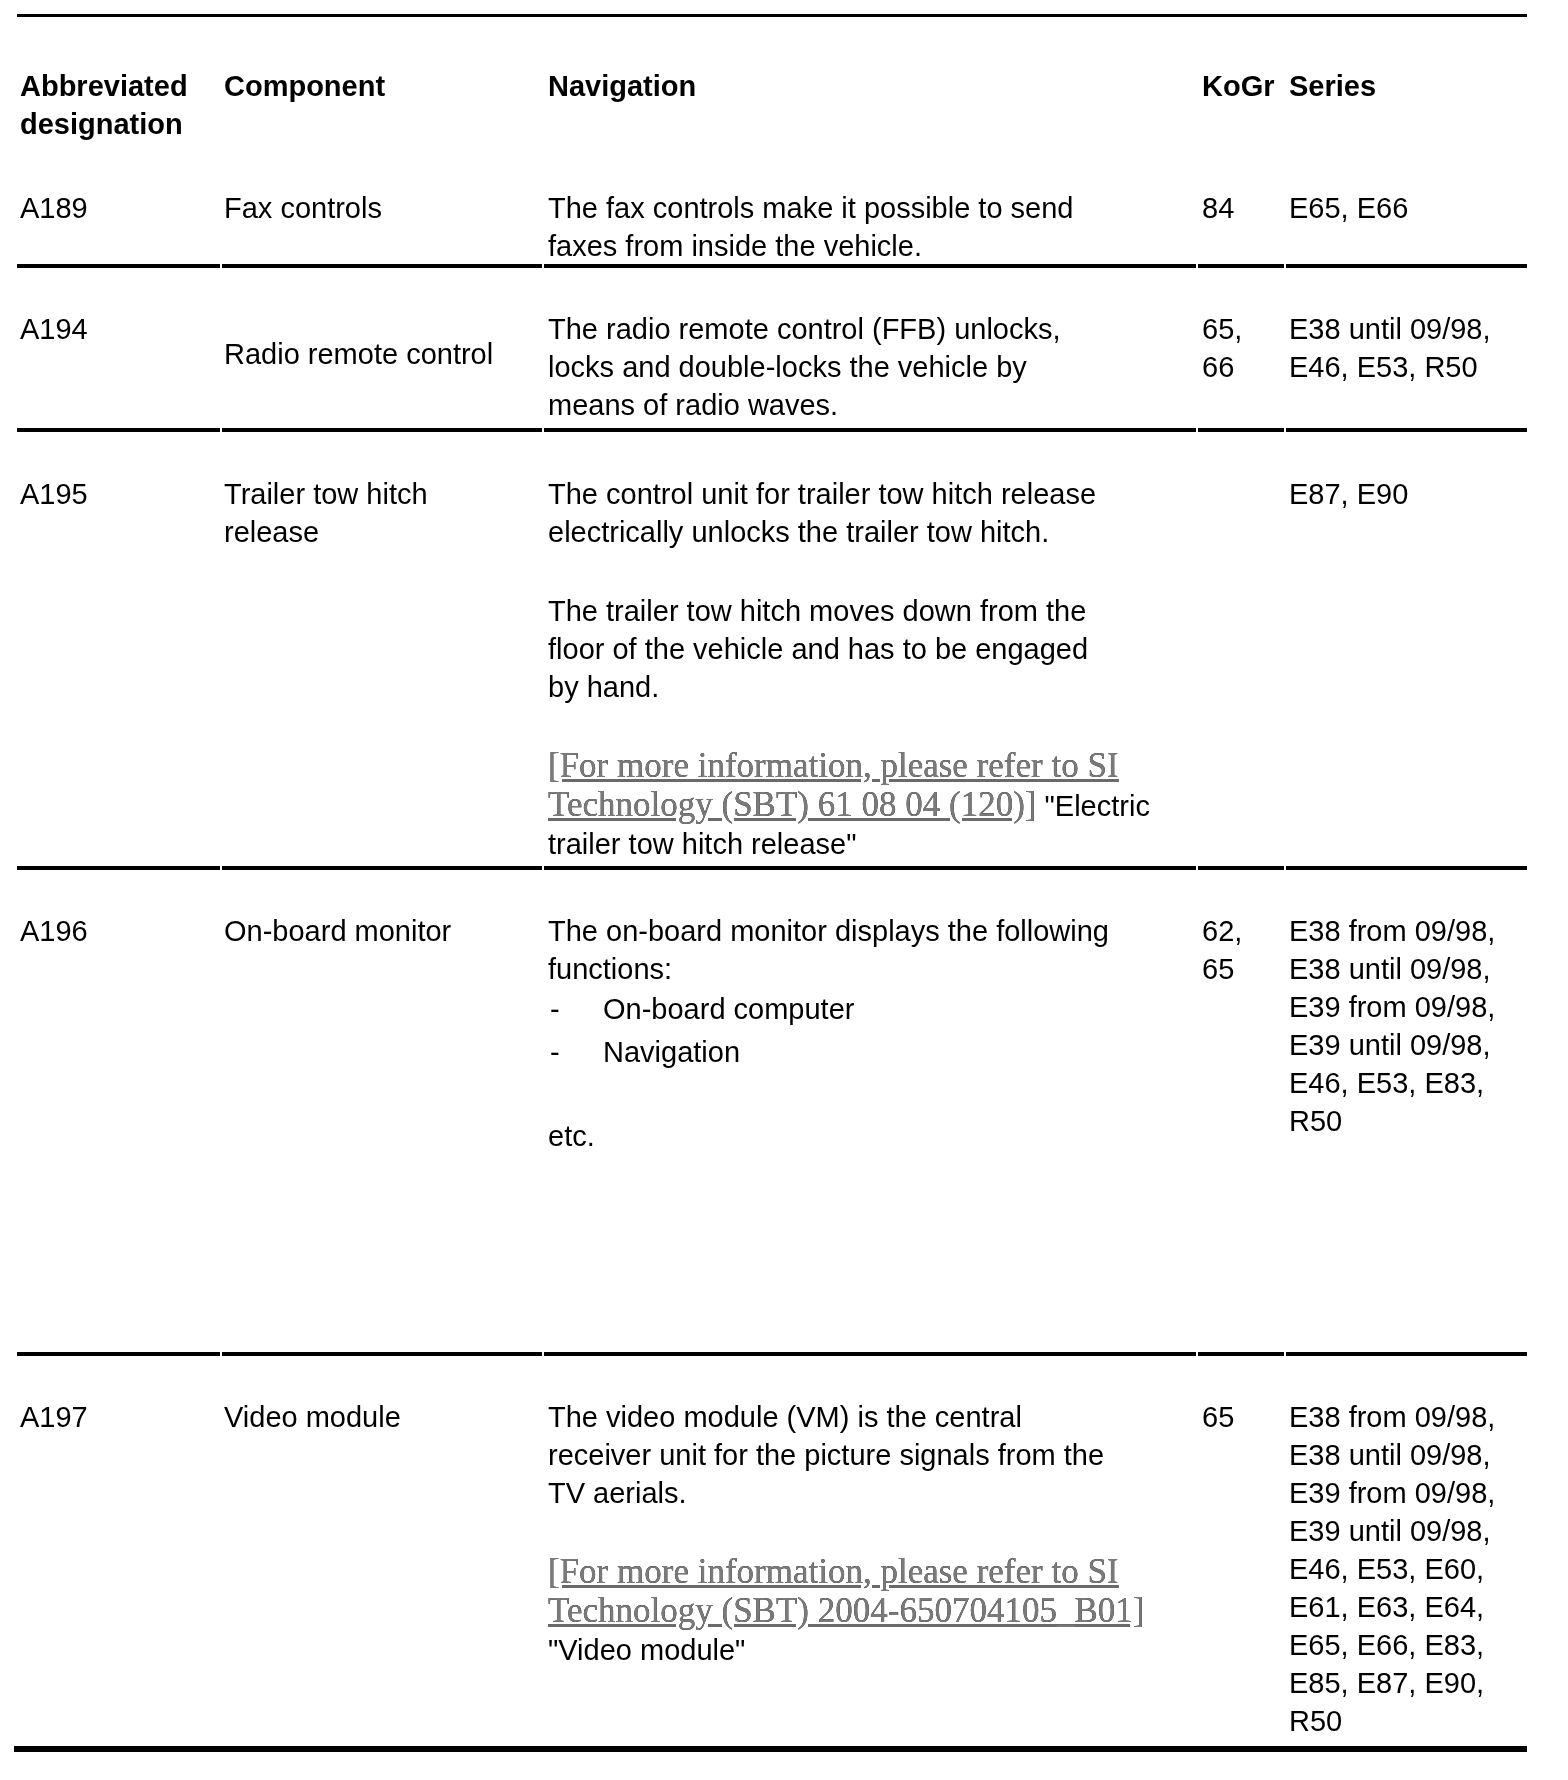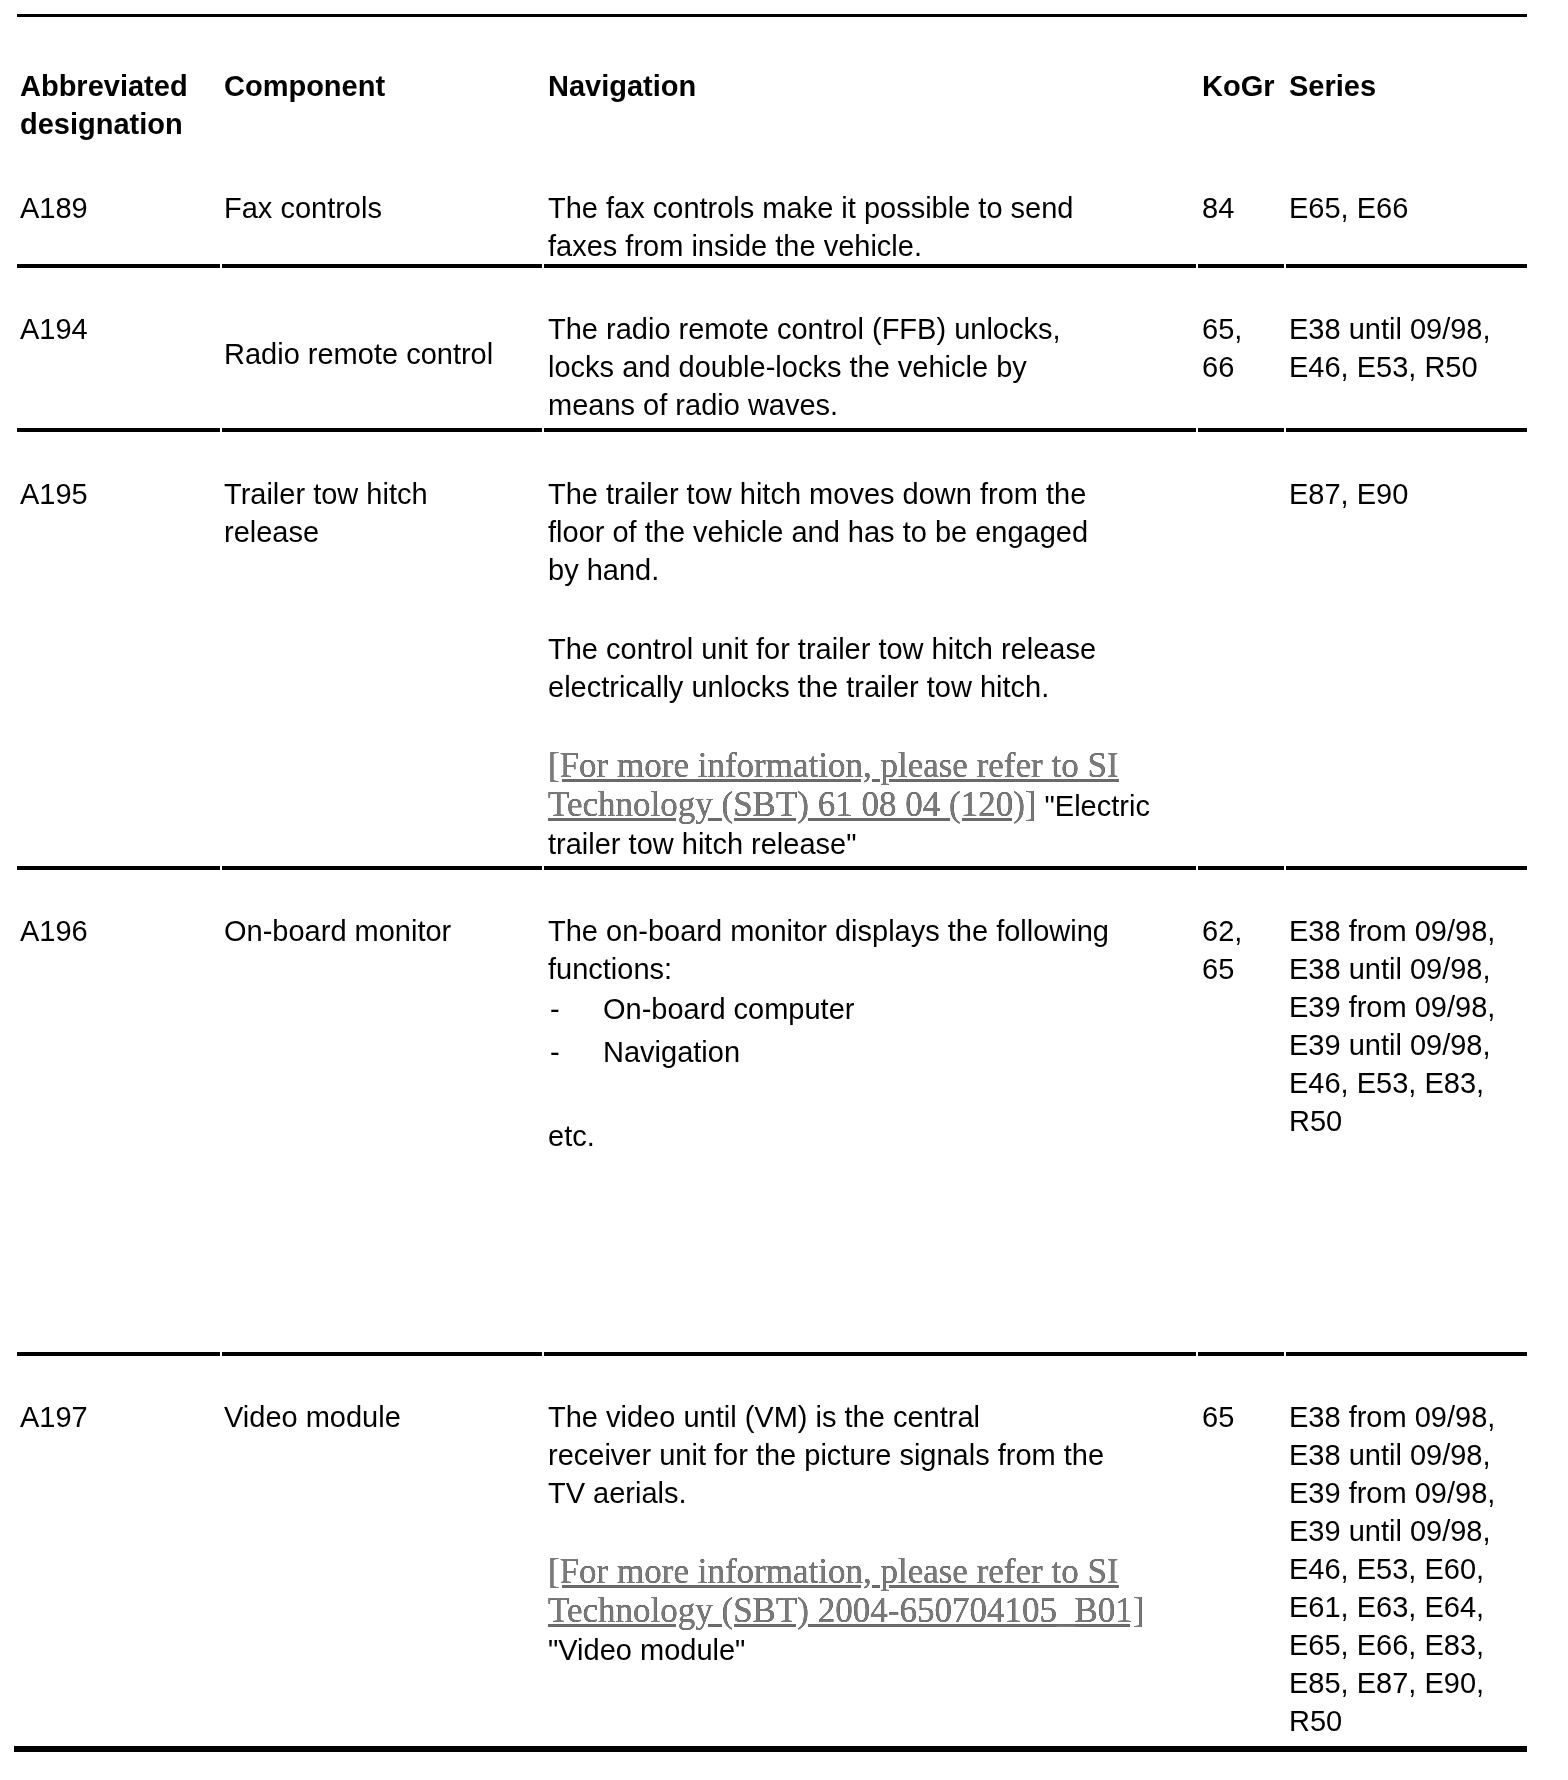--- a/index.html
+++ b/index.html
@@ -110,25 +110,25 @@
   <div class="seg" style="top:428px; left:222px; width:320px;"></div>
   <div class="seg" style="top:428px; left:544px; width:652px;"></div>
   <div class="seg" style="top:428px; left:1198px; width:86px;"></div>
   <div class="seg" style="top:428px; left:1286px; width:241px;"></div>
 
   <div>
     <div class="cell c1" style="top:475px;">A195</div>
     <div class="cell c2" style="top:475px; white-space:pre-line;">Trailer tow hitch
 release</div>
     <div class="cell c3" style="top:475px;">
+      <span class="para" style="white-space:pre-line;">The control unit for trailer tow hitch release
+electrically unlocks the trailer tow hitch.</span>
       <span class="para" style="white-space:pre-line;">The trailer tow hitch moves down from the
 floor of the vehicle and has to be engaged
 by hand.</span>
-      <span class="para" style="white-space:pre-line;">The control unit for trailer tow hitch release
-electrically unlocks the trailer tow hitch.</span>
       <span class="para">
         <span class="ref-link">[For more information, please refer to SI</span><br>
         <span class="ref-link">Technology (SBT) 61 08 04 (120)]</span><span> "Electric</span><br>
         <span>trailer tow hitch release"</span>
       </span>
     </div>
     <div class="cell c4" style="top:475px;"></div>
     <div class="cell c5" style="top:475px;">E87, E90</div>
   </div>
   <div class="seg" style="top:866px; left:17px; width:203px;"></div>
@@ -161,21 +161,21 @@
   <div class="seg" style="top:1352px; left:17px; width:203px;"></div>
   <div class="seg" style="top:1352px; left:222px; width:320px;"></div>
   <div class="seg" style="top:1352px; left:544px; width:652px;"></div>
   <div class="seg" style="top:1352px; left:1198px; width:86px;"></div>
   <div class="seg" style="top:1352px; left:1286px; width:241px;"></div>
 
   <div>
     <div class="cell c1" style="top:1398px;">A197</div>
     <div class="cell c2" style="top:1398px;">Video module</div>
     <div class="cell c3" style="top:1398px;">
-      <span class="para" style="white-space:pre-line;">The video until (VM) is the central
+      <span class="para" style="white-space:pre-line;">The video module (VM) is the central
 receiver unit for the picture signals from the
 TV aerials.</span>
       <span class="para">
         <span class="ref-link">[For more information, please refer to SI</span><br>
         <span class="ref-link">Technology (SBT) 2004-650704105_B01]</span><br>
         <span>"Video module"</span>
       </span>
     </div>
     <div class="cell c4" style="top:1398px;">65</div>
     <div class="cell c5" style="top:1398px; white-space:pre-line;">E38 from 09/98,

